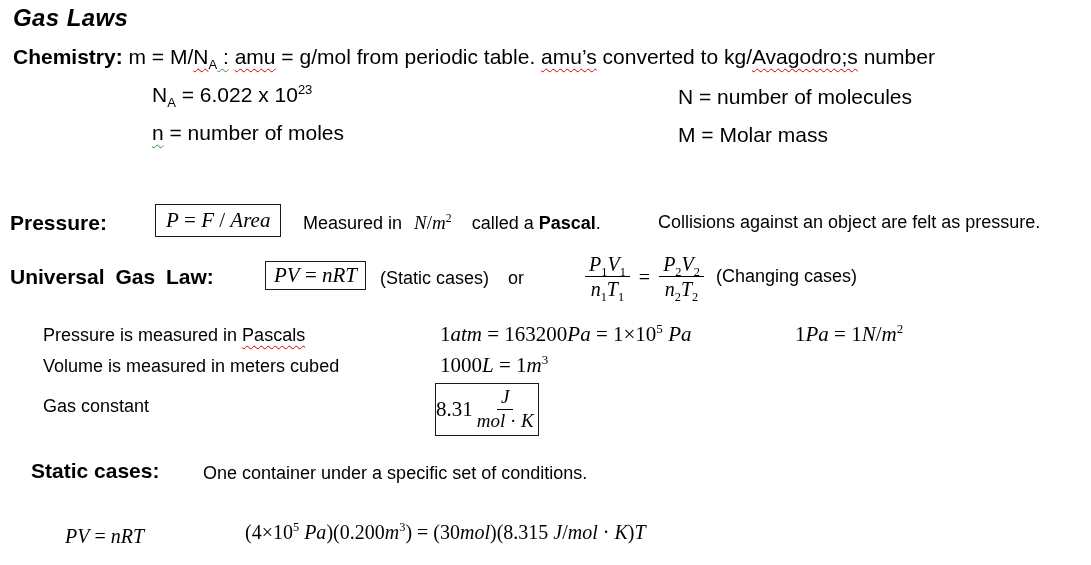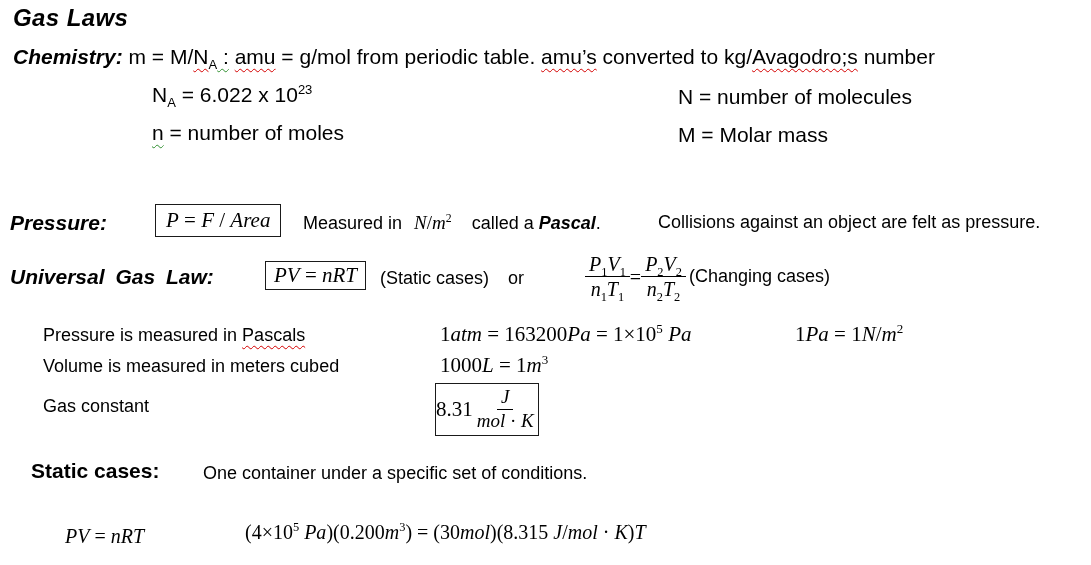--- a/index.html
+++ b/index.html
@@ -1,33 +1,33 @@
 <!DOCTYPE html>
 <html><head>
 <meta charset="utf-8">
 <style>
   html,body{margin:0;padding:0;background:#fff;}
   .page{position:relative;width:1091px;height:565px;background:#ffffff;color:#000;
         font-family:"Liberation Sans","DejaVu Sans",sans-serif;overflow:hidden;}
   .abs{position:absolute;white-space:nowrap;line-height:1.2;}
-  .bi{font-weight:bold;font-style:italic;}
+  .bi{font-weight:bold;}
   .b{font-weight:bold;}
   .title{font-size:24px;font-weight:bold;font-style:italic;letter-spacing:.4px;}
   .t21{font-size:21px;}
   .t18{font-size:18px;}
   .math{font-family:"Liberation Serif","DejaVu Serif",serif;font-style:italic;font-size:21px;}
   .math .up, .math sub, .math sup{font-style:normal;}
   sub,sup{font-size:62%;line-height:0;}
   .box{border:1.5px solid #1a1a1a;display:inline-block;padding:3px 10px;}
   .sp-red{text-decoration-line:underline;text-decoration-style:wavy;text-decoration-color:#d40000;text-decoration-thickness:1px;text-underline-offset:4px;}
   .sp-green{text-decoration-line:underline;text-decoration-style:wavy;text-decoration-color:#2f8f2f;text-decoration-thickness:1px;text-underline-offset:4px;}
   .frac{display:inline-flex;flex-direction:column;align-items:center;vertical-align:middle;}
   .frac .fnum{border-bottom:1.4px solid #000;padding:0 4px 1px 4px;line-height:1.1;}
   .frac .fden{padding:1px 4px 0 4px;line-height:1.1;}
-  .fracrow{display:flex;align-items:center;gap:0;}
+  .fracrow{display:flex;align-items:center;gap:9px;}
   .rbox{display:inline-flex;align-items:center;border:1.5px solid #1a1a1a;padding:3px 0;}
   .gap-l{margin-left:7px;} .gap-r{margin-right:15px;}
 </style>
 </head>
 <body>
 
 <div class="page">
 
   <div class="abs title" style="left:13px;top:4px">Gas Laws</div>
 

